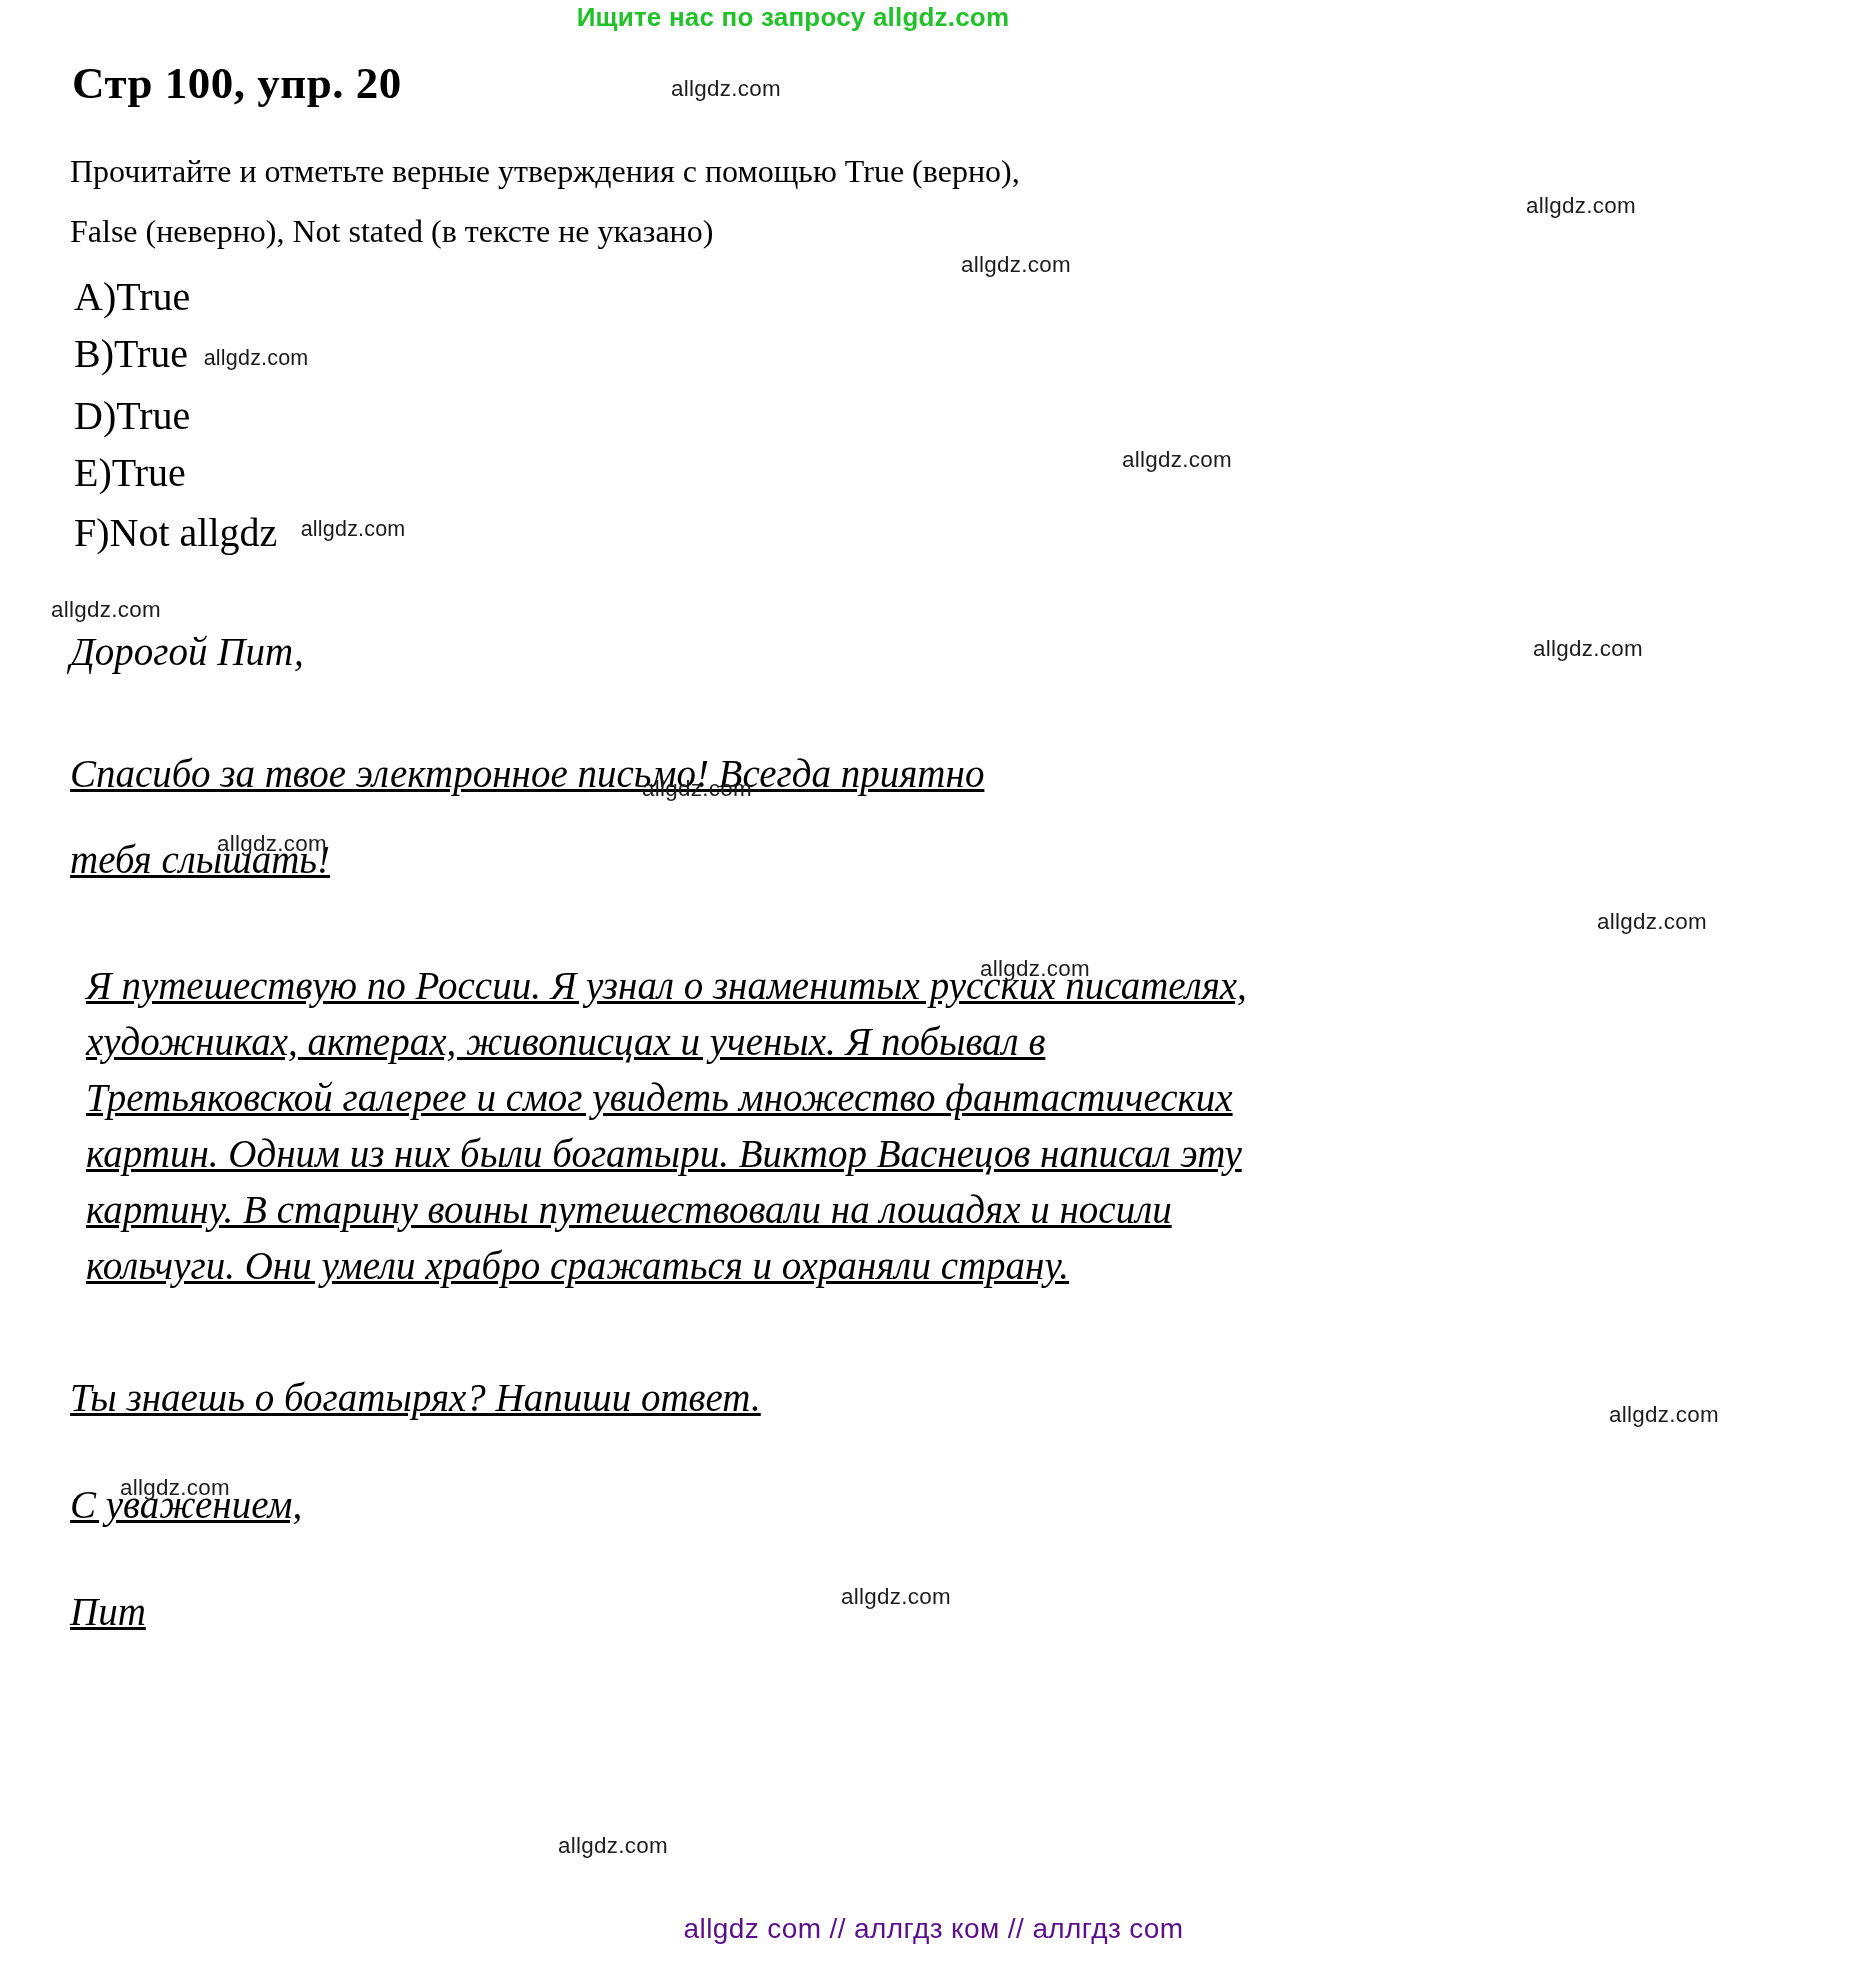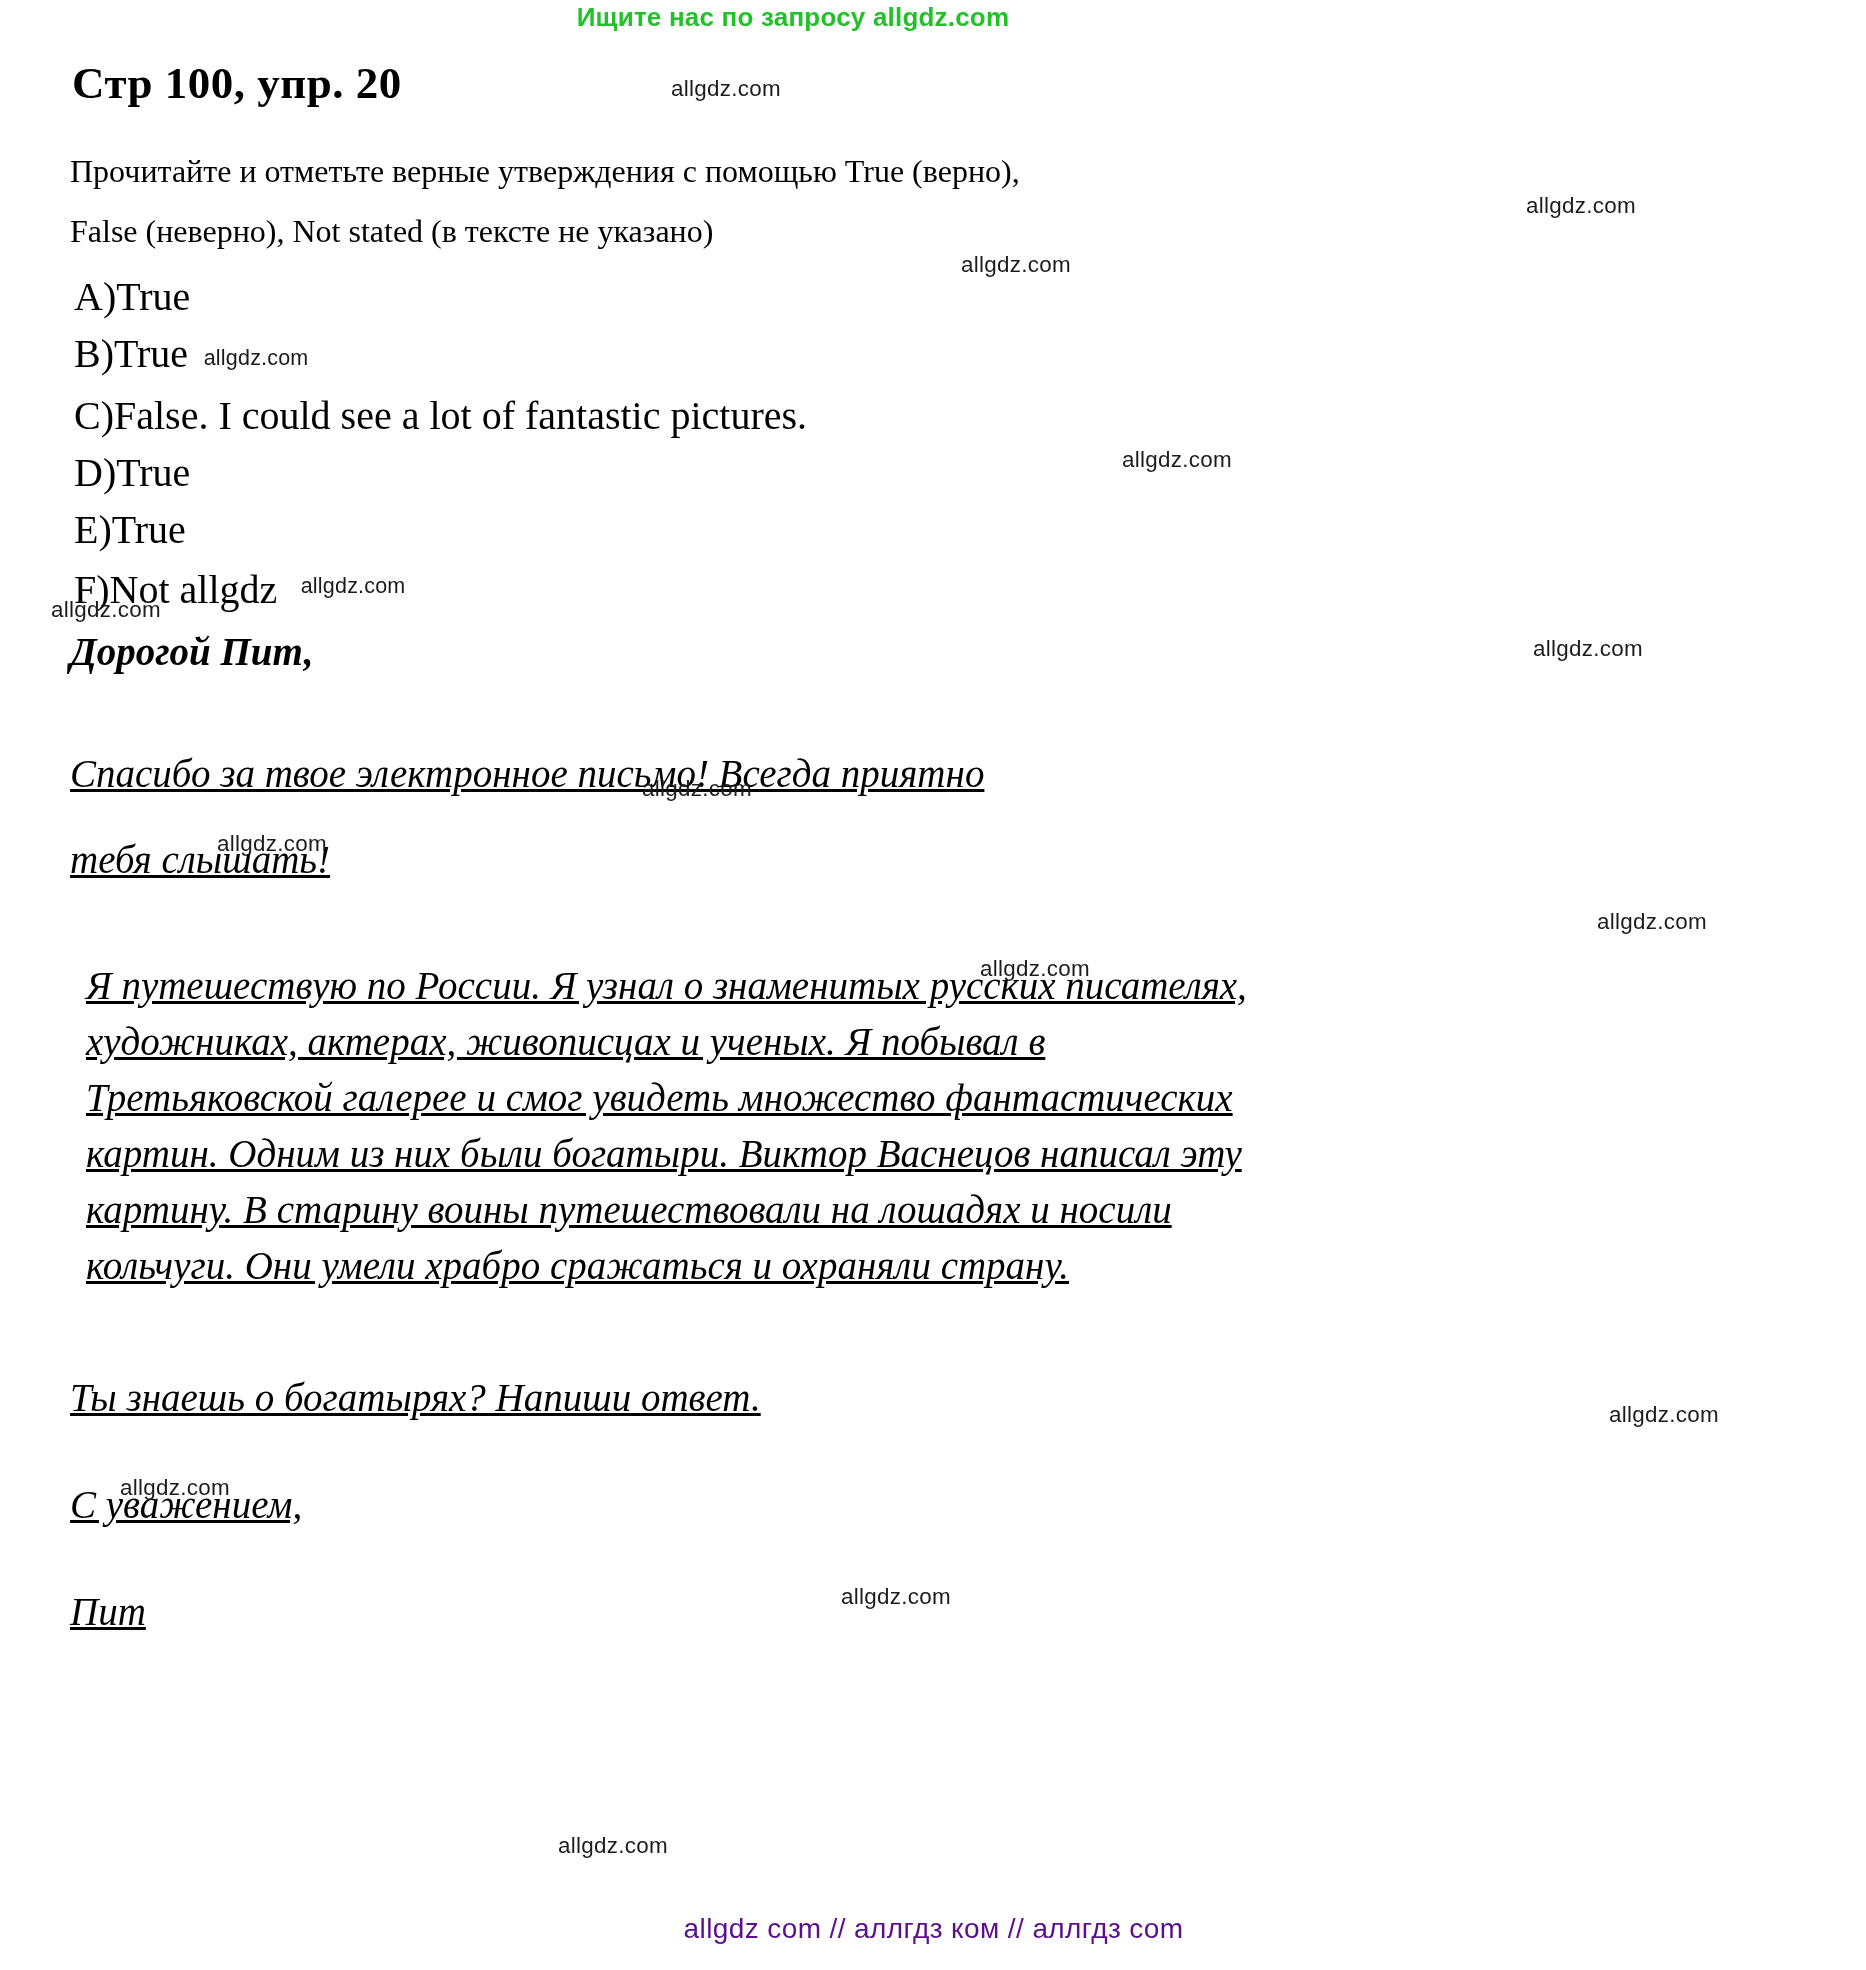--- a/index.html
+++ b/index.html
@@ -96,21 +96,20 @@
     left: 70px;
     width: 1385px;
     font-size: 39px;
     font-style: italic;
     line-height: 56px;
   }
   .letter .salutation {
     margin-top: 0;
     margin-bottom: 0;
     white-space: nowrap;
-    font-weight: bold;
   }
   .letter .para {
     margin: 16px;
   }
   .letter .gap-sm { height: 39px; }
   .letter .gap-md { height: 51px; }
   .letter .gap-lg { height: 60px; }
   .letter .body-line { white-space: nowrap; text-decoration: underline; }
 
   .thanks-block { line-height: 86px; }
@@ -153,23 +152,20 @@
     <div class="line">Прочитайте и отметьте верные утверждения с помощью True (верно),</div>
     <div class="line">False (неверно), Not stated (в тексте не указано)</div>
   </div>
 
   <div class="answers">
     <div class="answer-row row-a">
       <span>A)True</span>
     </div>
     <div class="answer-row row-b">
       <span>B)True</span><span class="inline-wm">allgdz.com</span>
-    </div>
-    <div class="answer-row row-c">
-      <span>C)False. I could see a lot of fantastic pictures.</span>
     </div>
     <div class="answer-row row-d">
       <span>D)True</span>
     </div>
     <div class="answer-row row-e">
       <span>E)True</span>
     </div>
     <div class="answer-row row-f">
       <span>F)Not allgdz</span><span class="inline-wm">allgdz.com</span>
     </div>

